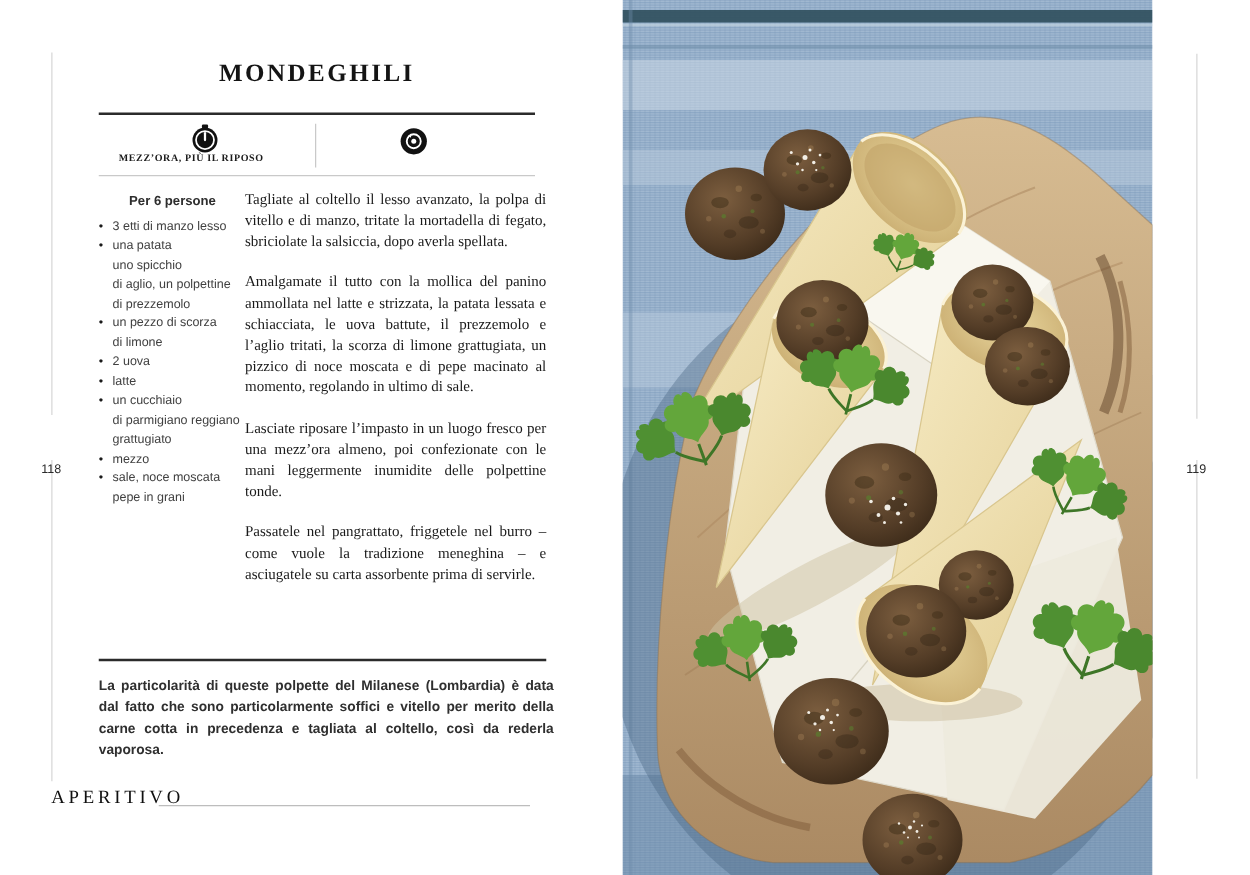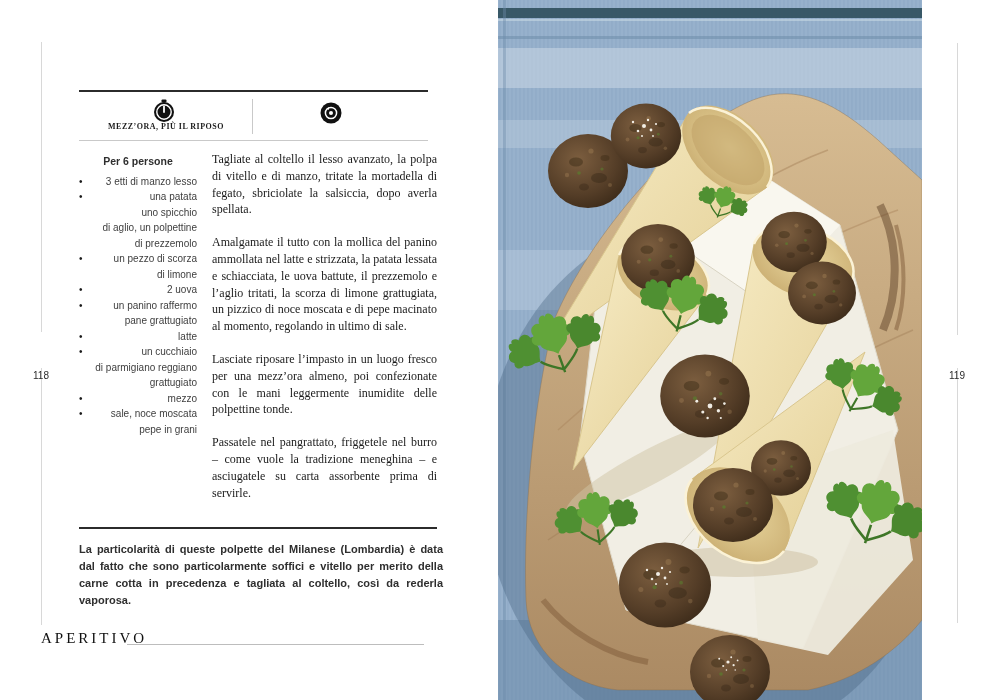--- a/index.html
+++ b/index.html
@@ -5,36 +5,36 @@
   html,body{margin:0;padding:0;background:#ffffff;}
   .stage{position:relative;width:1000px;height:700px;background:#ffffff;overflow:hidden;
          font-family:"Liberation Sans",sans-serif;}
   .abs{position:absolute;}
 
   
   .page-title{left:79px;top:48px;width:349px;text-align:center;
     font-family:"Liberation Serif",serif;font-weight:bold;font-size:20px;
     letter-spacing:2px;color:#141414;}
   .title-rule{left:79px;top:90px;width:349px;height:2px;background:#2b2b2b;}
-  .icon-caption{left:95px;top:122px;width:142px;text-align:center;
+  .icon-caption{left:95px;top:122px;width:142px;
     font-family:"Liberation Serif",serif;font-weight:bold;font-size:8px;
     letter-spacing:.5px;color:#1b1b1b;}
   .icon-divider{left:252px;top:99px;width:1px;height:35px;background:#c9c9c9;}
   .rule-light{left:79px;top:140px;width:349px;height:1px;background:#c9c9c9;}
 
   .ingredients{left:79px;top:154px;width:118px;color:#404040;font-size:10px;line-height:15.5px;}
   .ingredients .ing-head{font-weight:bold;color:#2e2e2e;margin:0 0 4px 0;font-size:10.5px;text-align:center;}
   .ingredients ul{margin:0;padding:0;list-style:none;}
-  .ingredients li{position:relative;padding-left:11px;white-space:pre-line;text-align:right;}
+  .ingredients li{position:relative;padding-left:11px;white-space:pre-line;}
   .ingredients li::before{content:"\2022";position:absolute;left:0;top:0;color:#1a1a1a;}
 
   .instructions{left:196px;top:151px;width:241px;
     font-family:"Liberation Serif",serif;font-size:12px;line-height:16.8px;
     color:#1a1a1a;text-align:justify;}
-  .instructions p{margin:0 0 16px 16px;}
+  .instructions p{margin:0 0 16px 0;}
 
   .rule-dark{left:79px;top:527px;width:358px;height:2px;background:#2b2b2b;}
   .note{left:79px;top:541px;width:364px;font-weight:bold;font-size:11px;
     line-height:17px;color:#2f2f2f;text-align:justify;}
 
   .footer-label{left:41px;top:630px;font-family:"Liberation Serif",serif;font-weight:normal;
     font-size:15px;letter-spacing:3px;color:#101010;}
   .footer-line{left:127px;top:644px;width:297px;height:1px;background:#bdbdbd;}
 
   .vrule{width:1px;background:#d8d8d8;}
@@ -48,20 +48,21 @@
 <div class="stage">
 
   <div class="abs vrule" style="left:41px;top:42px;height:290px;"></div>
   <div class="abs vrule" style="left:41px;top:368px;height:257px;"></div>
   <div class="abs pagenum" style="left:26px;top:344px;">118</div>
 
   <div class="abs vrule" style="left:957px;top:43px;height:292px;"></div>
   <div class="abs vrule" style="left:957px;top:368px;height:255px;"></div>
   <div class="abs pagenum" style="left:942px;top:344px;">119</div>
 
+  <div class="abs page-title">MONDEGHILI</div>
   <div class="abs title-rule"></div>
 
   <svg class="abs" style="left:152px;top:99px;" width="24" height="24" viewBox="0 0 24 24">
     <rect x="9.5" y="0.5" width="5" height="3" rx="1" fill="#111"></rect>
     <circle cx="12" cy="13" r="10" fill="#111"></circle>
     <circle cx="12" cy="13" r="7.2" fill="none" stroke="#fff" stroke-width="1.4"></circle>
     <line x1="12" y1="13" x2="12" y2="7.5" stroke="#fff" stroke-width="1.8" stroke-linecap="round"></line>
   </svg>
   <div class="abs icon-caption">MEZZ’ORA, PIÙ IL RIPOSO</div>
   <div class="abs icon-divider"></div>
@@ -77,22 +78,20 @@
     <p class="ing-head">Per 6 persone</p>
     <ul>
       <li>3 etti di manzo lesso</li>
       <li>una patata
 uno spicchio
 di aglio, un polpettine
 di prezzemolo</li>
       <li>un pezzo di scorza
 di limone</li>
       <li>2 uova</li>
-      <li>un panino raffermo
-pane grattugiato</li>
       <li>latte</li>
       <li>un cucchiaio
 di parmigiano reggiano
 grattugiato</li>
       <li>mezzo</li>
       <li>sale, noce moscata
 pepe in grani</li>
     </ul>
   </div>
 

